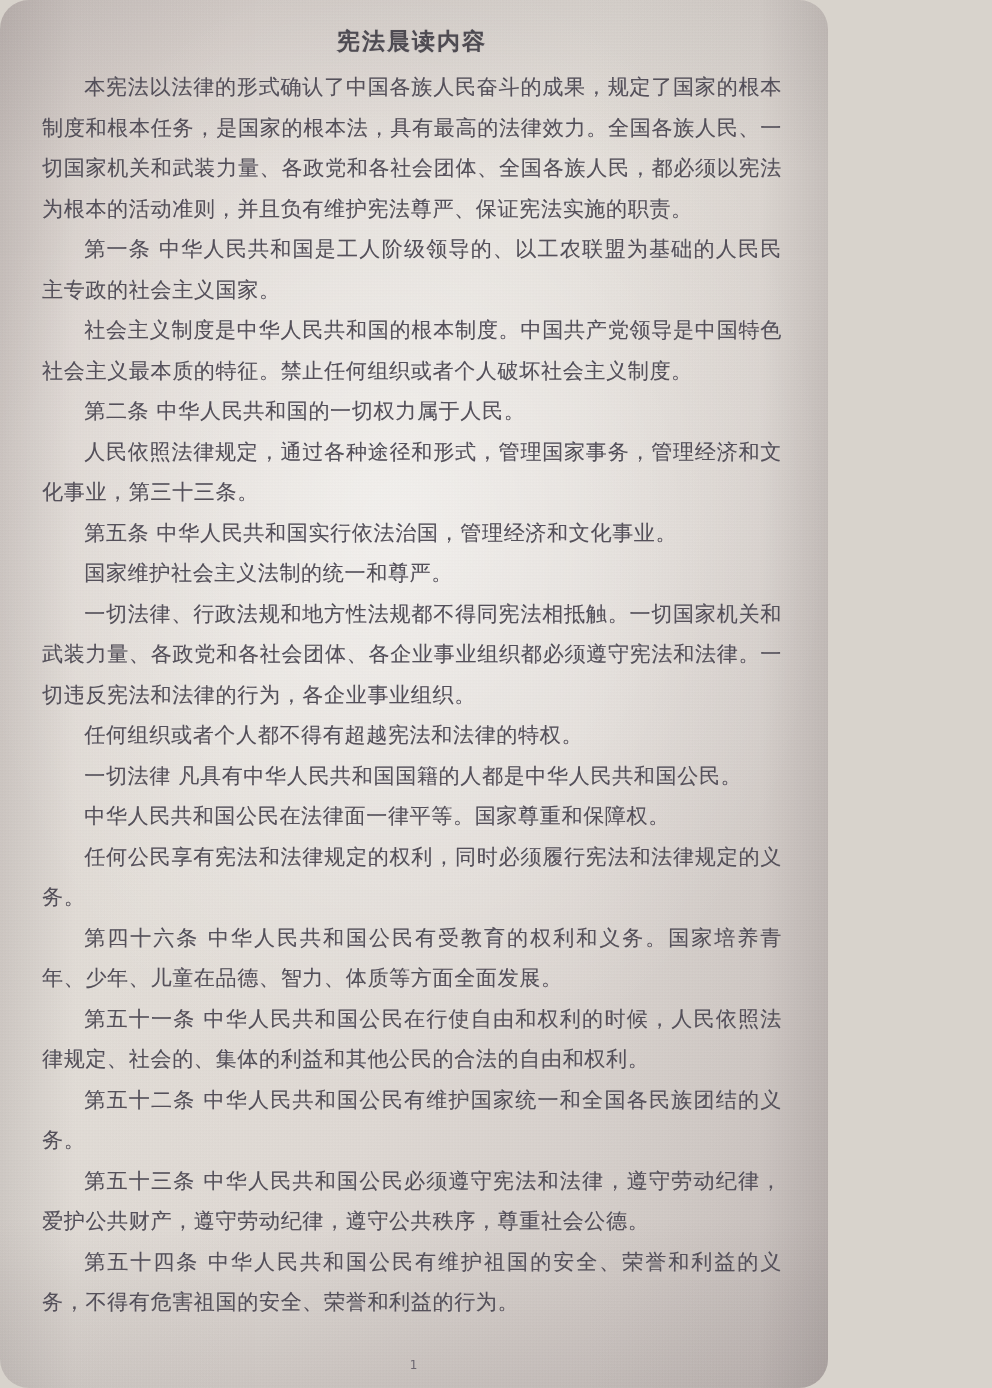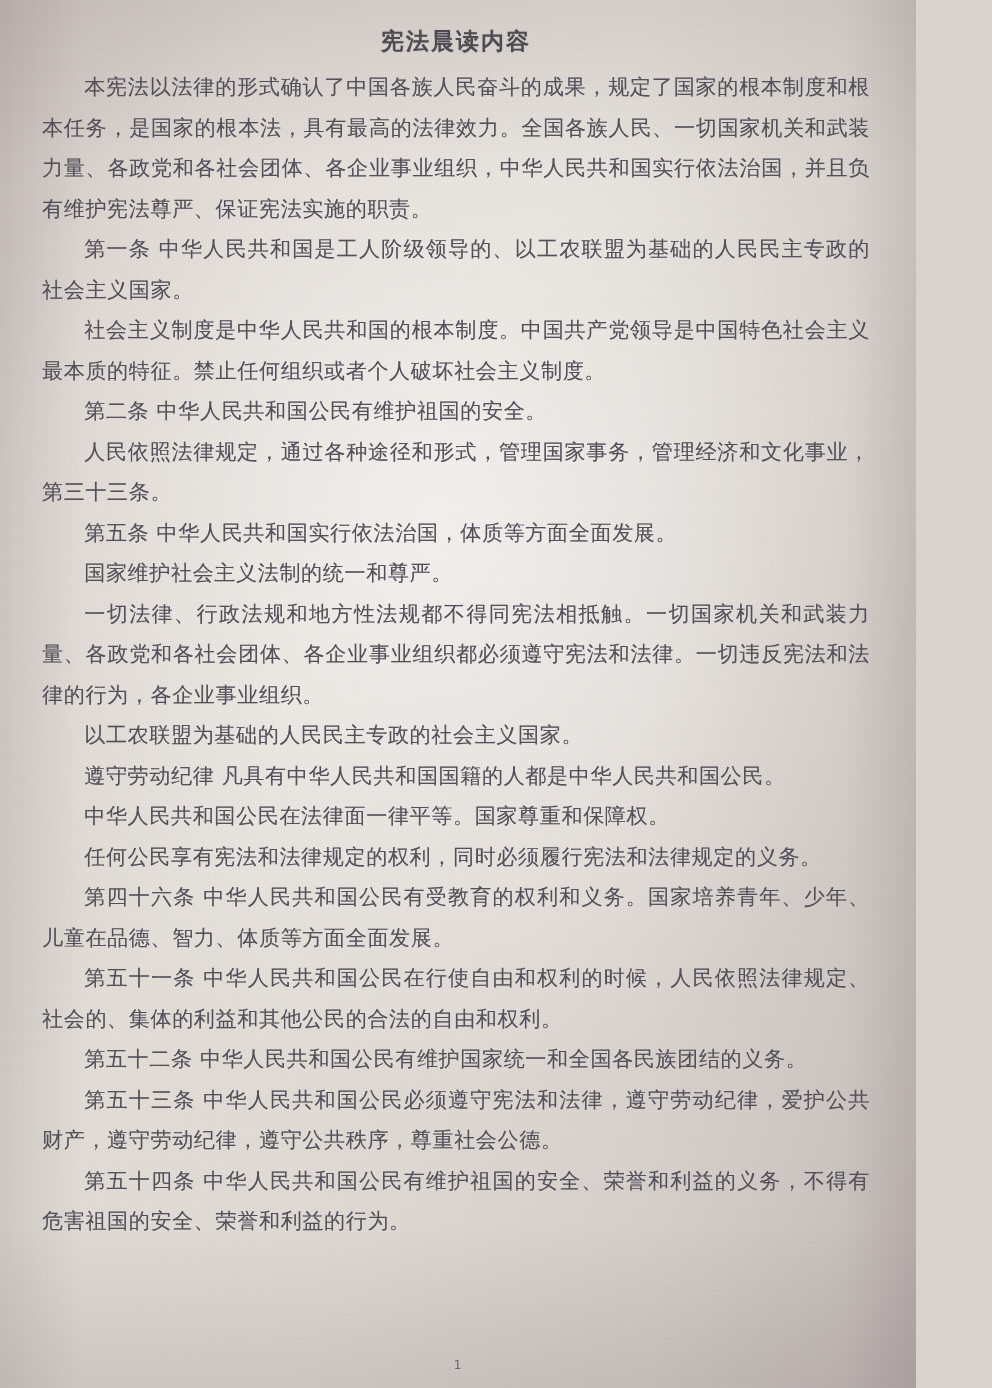--- a/index.html
+++ b/index.html
@@ -10,27 +10,28 @@
     width: 992px;
     height: 1388px;
     overflow: hidden;
     background: #d8d3cc;
     font-family: "DejaVu Sans", sans-serif;
   }
 
   
   .page {
     position: relative;
-    width: 916px;
+    width: 828px;
     height: 1388px;
     box-sizing: border-box;
     background:
       radial-gradient(ellipse 70% 55% at 48% 38%, rgba(255,255,255,0.55) 0%, rgba(255,255,255,0.12) 55%, rgba(255,255,255,0) 75%),
       linear-gradient(118deg, #cfc7c3 0%, #ded7d2 16%, #e3ded8 40%, #ded8d3 62%, #d2cbc7 84%, #c4bcb9 100%);
     overflow: hidden;
+    border-radius: 29px;
   }
   
   .page::before {
     content: "";
     position: absolute;
     inset: 0;
     background:
       linear-gradient(90deg, rgba(120,110,110,0.20) 0%, rgba(120,110,110,0.02) 9%, rgba(255,255,255,0.0) 30%, rgba(255,255,255,0.0) 70%, rgba(120,110,110,0.05) 92%, rgba(110,100,100,0.22) 100%),
       linear-gradient(180deg, rgba(130,120,120,0.16) 0%, rgba(255,255,255,0) 12%, rgba(255,255,255,0) 88%, rgba(130,120,120,0.20) 100%);
     pointer-events: none;
@@ -96,30 +97,30 @@
   }
 </style>
 </head>
 <body>
 
 <div class="page">
   <div class="content soft">
 
     <div class="doc-title">宪法晨读内容</div>
 
-    <p class="para">本宪法以法律的形式确认了中国各族人民奋斗的成果，规定了国家的根本制度和根本任务，是国家的根本法，具有最高的法律效力。全国各族人民、一切国家机关和武装力量、各政党和各社会团体、各企业事业组织，中华人民共和国实行依法治国，并且负有维护宪法尊严、保证宪法实施的职责。</p>
+    <p class="para">本宪法以法律的形式确认了中国各族人民奋斗的成果，规定了国家的根本制度和根本任务，是国家的根本法，具有最高的法律效力。全国各族人民、一切国家机关和武装力量、各政党和各社会团体、全国各族人民，都必须以宪法为根本的活动准则，并且负有维护宪法尊严、保证宪法实施的职责。</p>
     <p class="para">第一条  中华人民共和国是工人阶级领导的、以工农联盟为基础的人民民主专政的社会主义国家。</p>
     <p class="para">社会主义制度是中华人民共和国的根本制度。中国共产党领导是中国特色社会主义最本质的特征。禁止任何组织或者个人破坏社会主义制度。</p>
-    <p class="para">第二条  中华人民共和国公民有维护祖国的安全。</p>
+    <p class="para">第二条  中华人民共和国的一切权力属于人民。</p>
     <p class="para">人民依照法律规定，通过各种途径和形式，管理国家事务，管理经济和文化事业，第三十三条。</p>
-    <p class="para">第五条  中华人民共和国实行依法治国，体质等方面全面发展。</p>
+    <p class="para">第五条  中华人民共和国实行依法治国，管理经济和文化事业。</p>
     <p class="para">国家维护社会主义法制的统一和尊严。</p>
     <p class="para">一切法律、行政法规和地方性法规都不得同宪法相抵触。一切国家机关和武装力量、各政党和各社会团体、各企业事业组织都必须遵守宪法和法律。一切违反宪法和法律的行为，各企业事业组织。</p>
-    <p class="para">以工农联盟为基础的人民民主专政的社会主义国家。</p>
-    <p class="para">遵守劳动纪律  凡具有中华人民共和国国籍的人都是中华人民共和国公民。</p>
+    <p class="para">任何组织或者个人都不得有超越宪法和法律的特权。</p>
+    <p class="para">一切法律  凡具有中华人民共和国国籍的人都是中华人民共和国公民。</p>
     <p class="para">中华人民共和国公民在法律面一律平等。国家尊重和保障权。</p>
     <p class="para">任何公民享有宪法和法律规定的权利，同时必须履行宪法和法律规定的义务。</p>
     <p class="para">第四十六条  中华人民共和国公民有受教育的权利和义务。国家培养青年、少年、儿童在品德、智力、体质等方面全面发展。</p>
     <p class="para">第五十一条  中华人民共和国公民在行使自由和权利的时候，人民依照法律规定、社会的、集体的利益和其他公民的合法的自由和权利。</p>
     <p class="para">第五十二条  中华人民共和国公民有维护国家统一和全国各民族团结的义务。</p>
     <p class="para">第五十三条  中华人民共和国公民必须遵守宪法和法律，遵守劳动纪律，爱护公共财产，遵守劳动纪律，遵守公共秩序，尊重社会公德。</p>
     <p class="para">第五十四条  中华人民共和国公民有维护祖国的安全、荣誉和利益的义务，不得有危害祖国的安全、荣誉和利益的行为。</p>
 
   </div>
 

